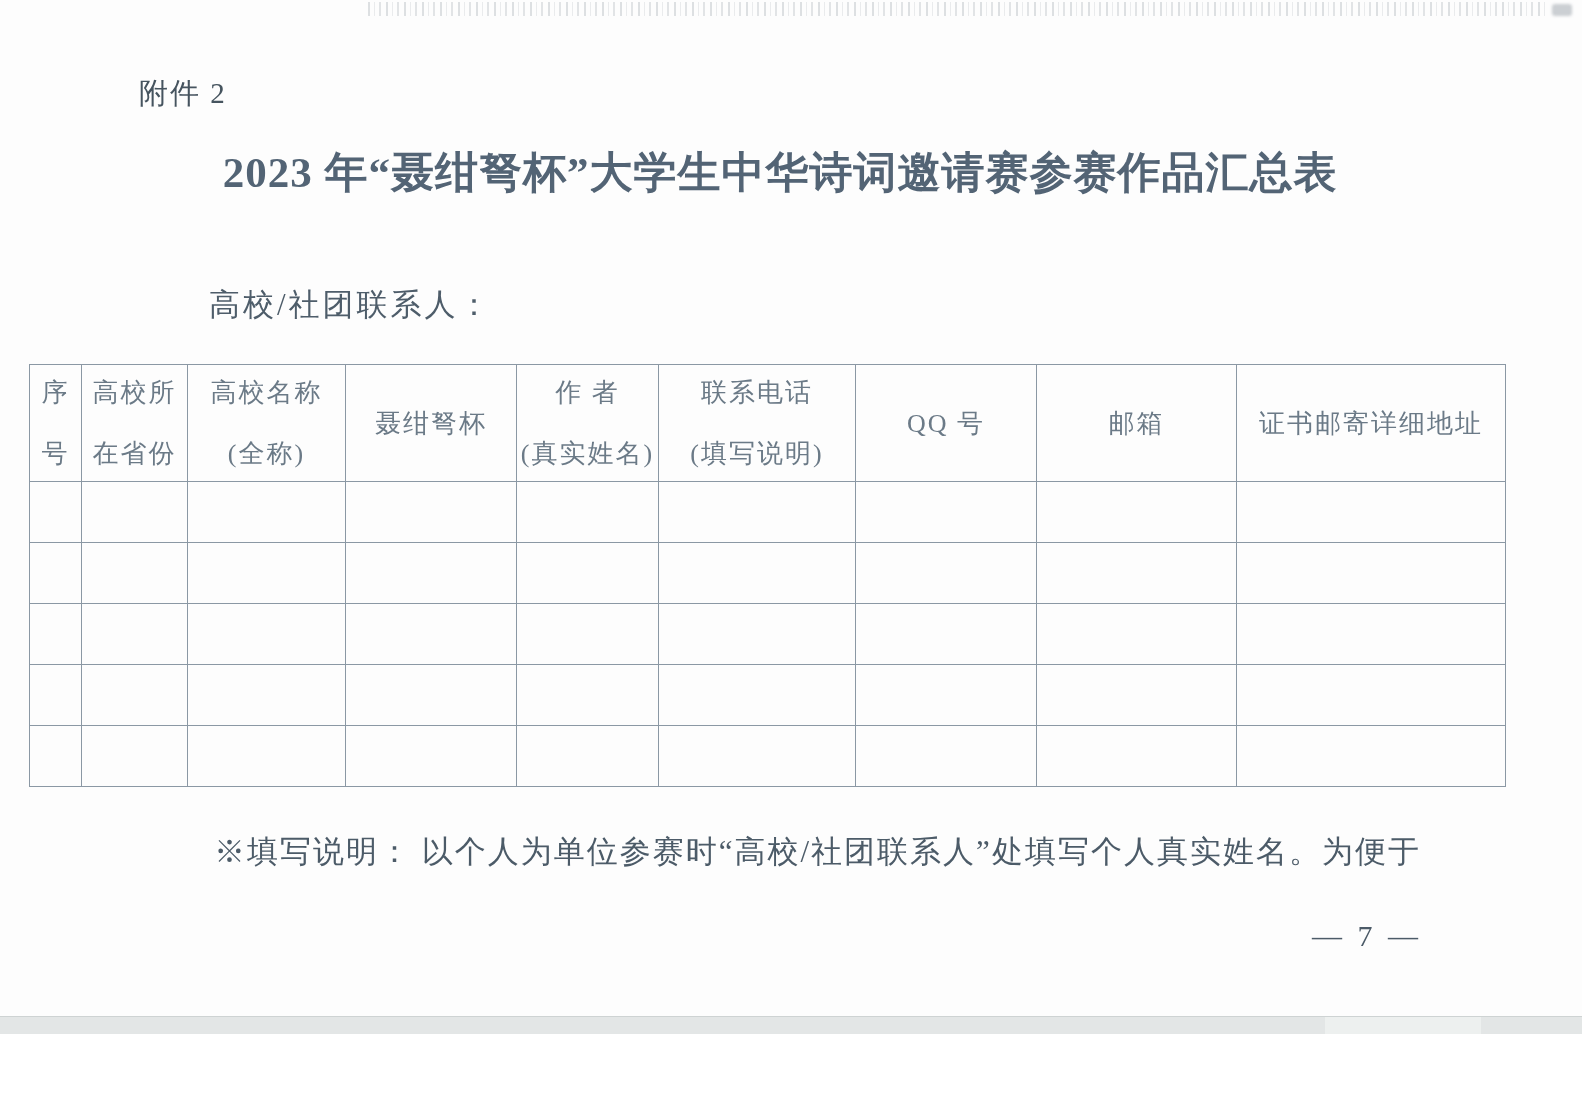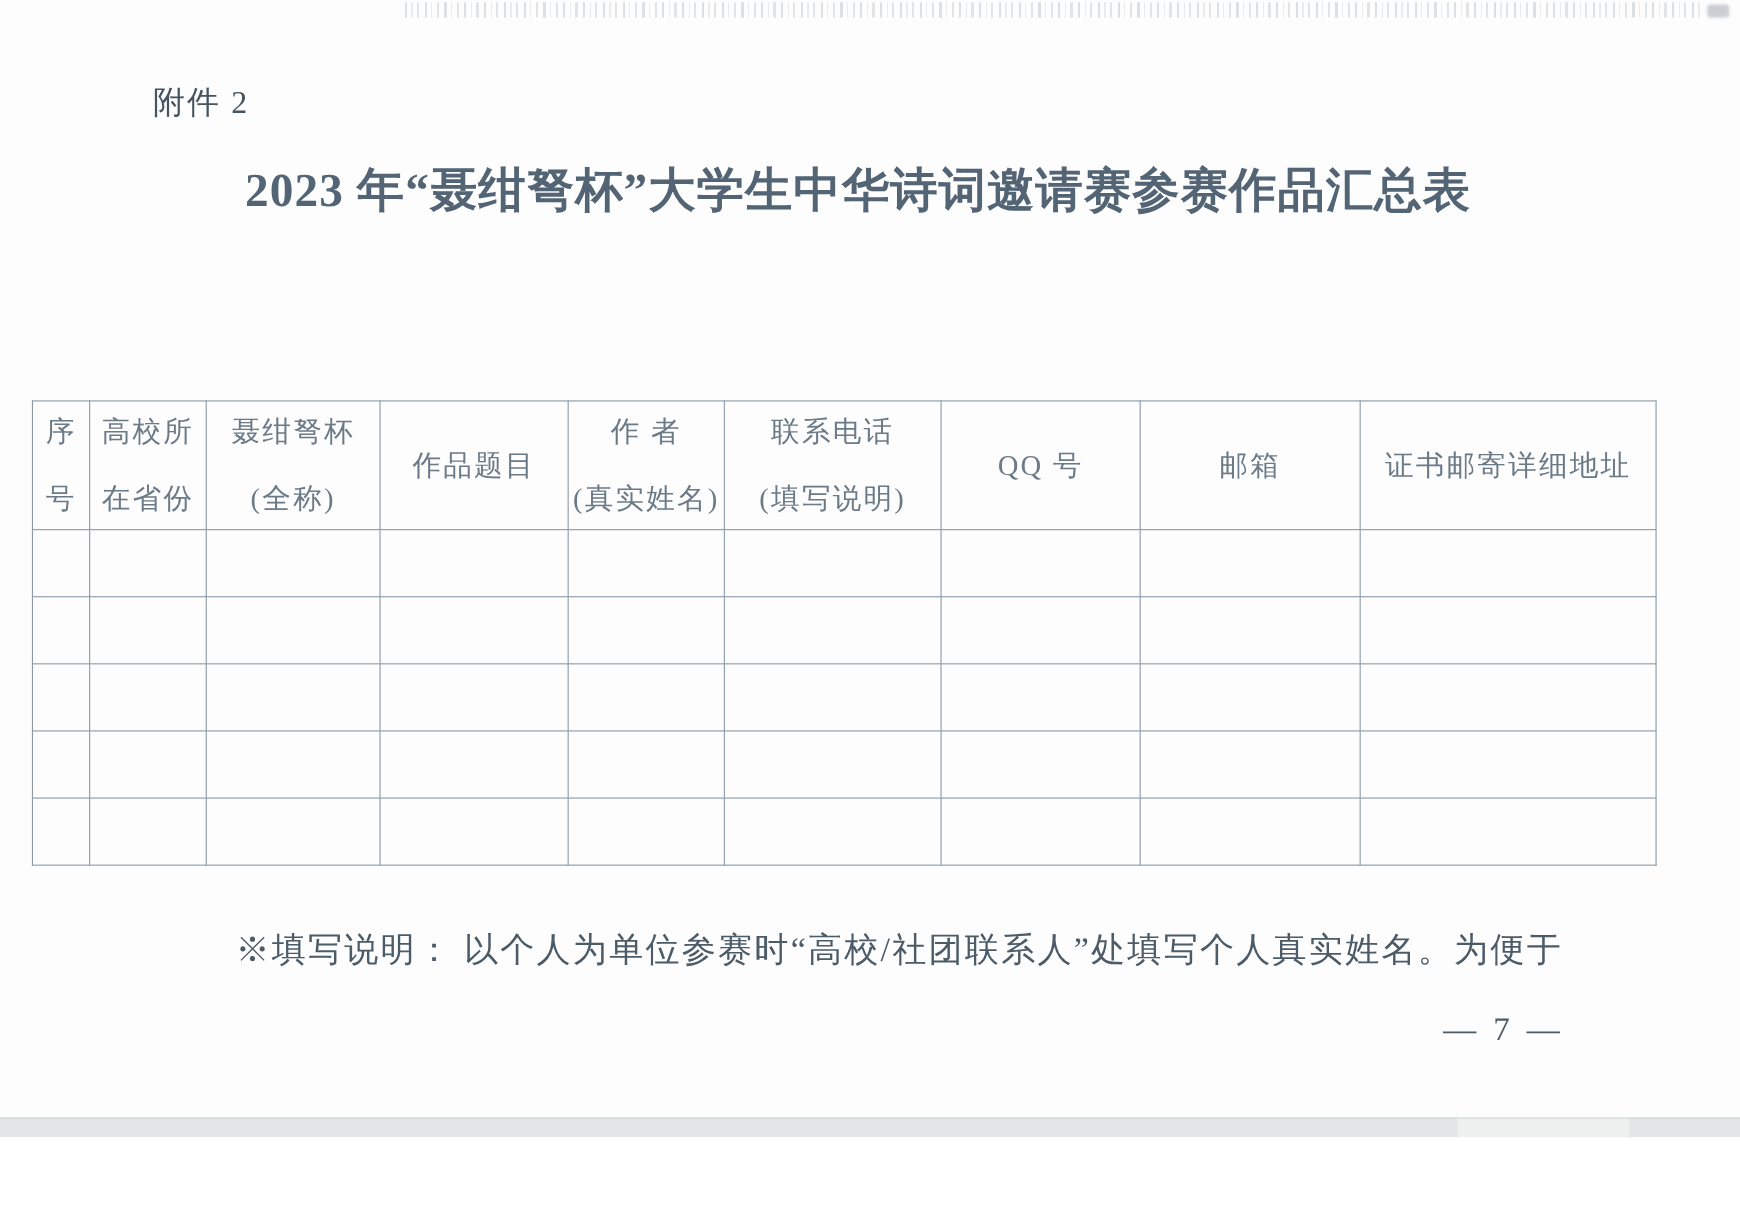--- a/index.html
+++ b/index.html
@@ -67,21 +67,21 @@
     font-size:26px;color:#6b7a87;
     letter-spacing:2px;
     vertical-align:middle;
   }
   .hcell{display:flex;flex-direction:column;justify-content:center;align-items:center;gap:26px;}
   .hcell span:empty{display:none;}
   table.summary tbody td{height:60px;background:transparent;}
   .note-line1{
     position:absolute;left:140px;top:831px;
     font-size:31px;letter-spacing:2px;color:#4c5b68;
-    text-indent:74px;white-space:nowrap;margin-top:12px;
+    text-indent:74px;white-space:nowrap;
   }
   .note-line2{
     position:absolute;left:140px;top:899px;
     font-size:31px;letter-spacing:2px;color:#4c5b68;
     white-space:nowrap;
   }
   .page-number{
     position:absolute;left:1312px;top:919px;
     font-size:30px;letter-spacing:4px;color:#4c5b68;
   }
@@ -99,20 +99,21 @@
 
 <div class="page">
 
   <div class="noise-band"></div>
   <div class="noise-dot"></div>
 
   <div class="attachment">附件 2</div>
 
   <div class="doc-title">2023 年“聂绀弩杯”大学生中华诗词邀请赛参赛作品汇总表</div>
 
+  <div class="contact-person">高校/社团联系人：</div>
 
   <table class="summary">
     <colgroup>
       <col class="c0">
         <col class="c1">
         <col class="c2">
         <col class="c3">
         <col class="c4">
       <col class="c5">
         <col class="c6">
@@ -128,27 +129,27 @@
             </div>
         </th>
         <th>
           <div class="hcell">
               <span>高校所</span>
               <span>在省份</span>
             </div>
         </th>
         <th>
           <div class="hcell">
+              <span>高校名称</span>
+              <span>(全称)</span>
+            </div>
+        </th>
+        <th>
+          <div class="hcell">
               <span>聂绀弩杯</span>
-              <span>(全称)</span>
-            </div>
-        </th>
-        <th>
-          <div class="hcell">
-              <span>作品题目</span>
             </div>
         </th>
         <th>
           <div class="hcell">
               <span>作 者</span>
               <span>(真实姓名)</span>
             </div>
         </th>
         <th>
           <div class="hcell">

